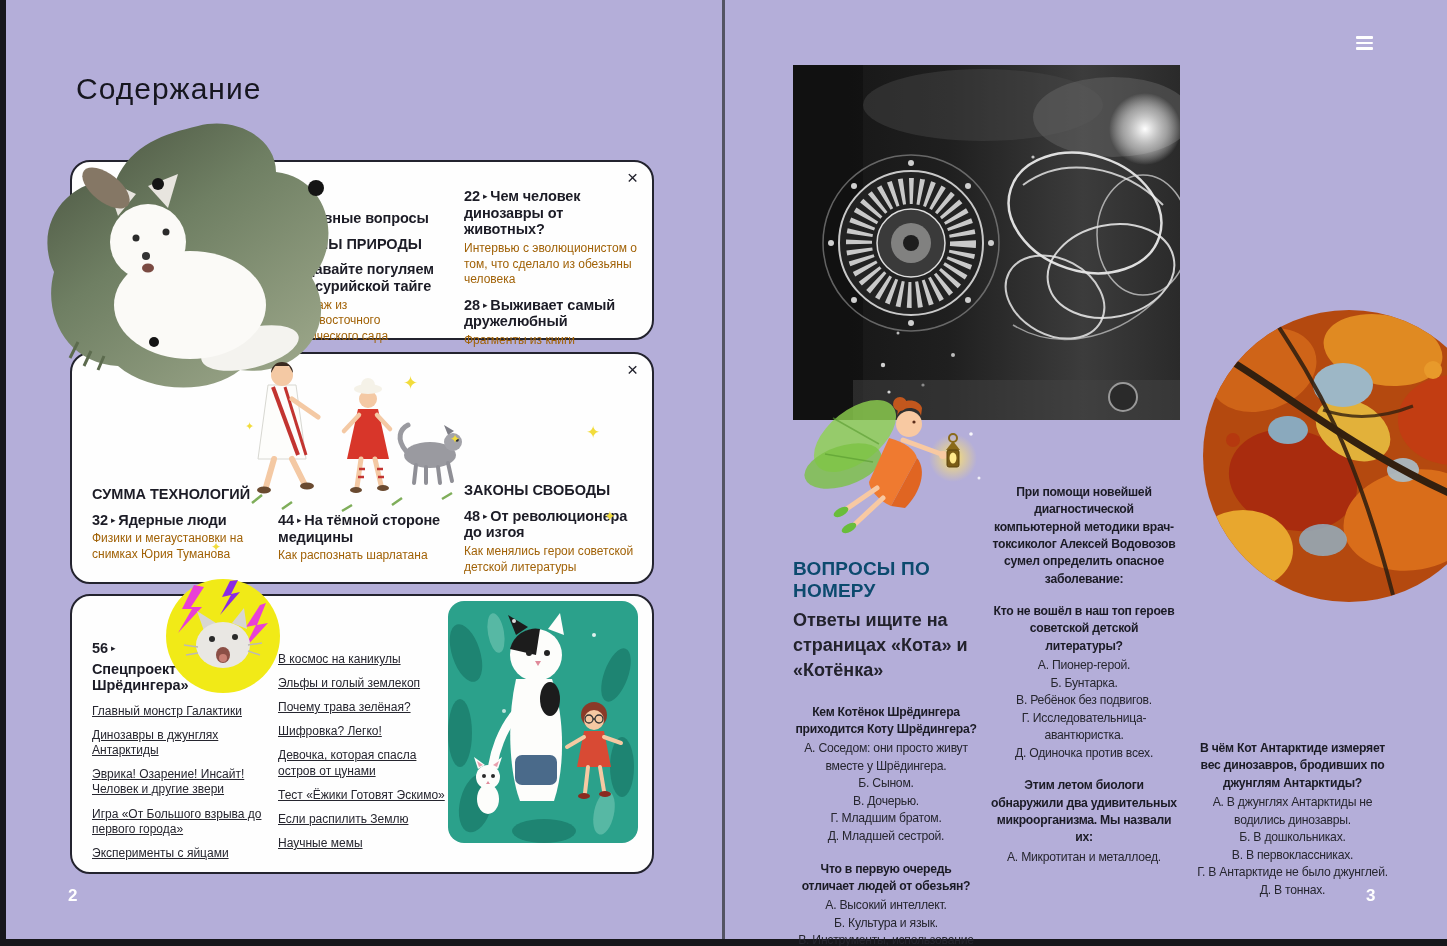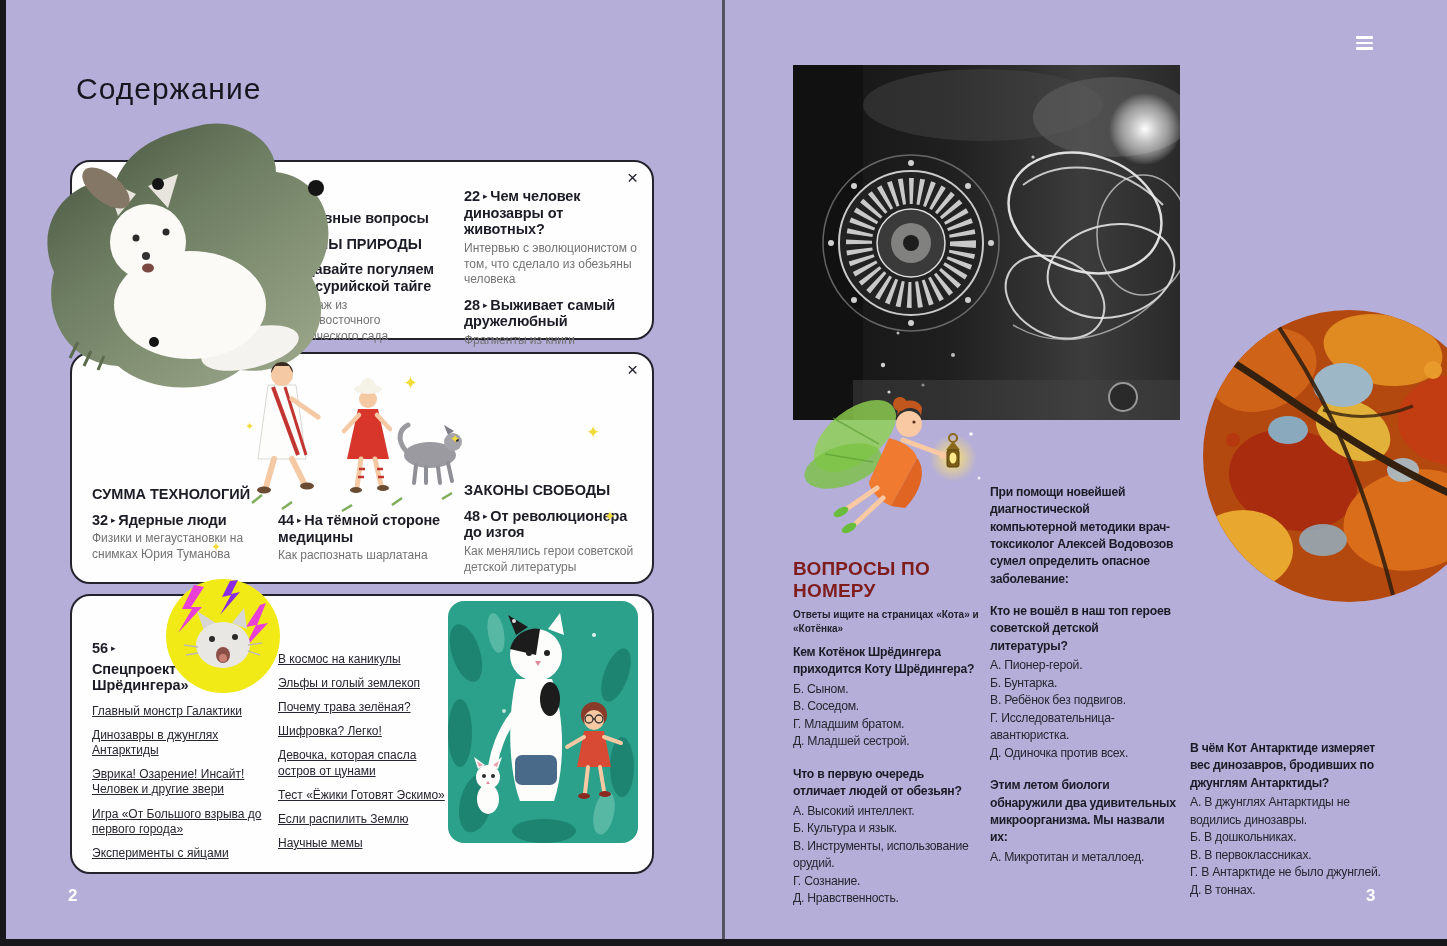--- a/index.html
+++ b/index.html
@@ -13,30 +13,30 @@
   
   .toc-title{left:76px;top:72px;font-size:30px;letter-spacing:1px;color:#16161f;}
   .card{position:absolute;left:70px;width:580px;background:#fefefe;border:2px solid #23232e;border-radius:20px;z-index:1;}
   .card1{top:160px;height:176px;}
   .card2{top:352px;height:228px;}
   .card3{top:594px;height:276px;}
   .close-btn{position:absolute;top:6px;right:14px;font-size:19px;line-height:1;color:#23232e;cursor:pointer;}
   .col{position:absolute;}
   .t{font-weight:bold;font-size:14.5px;line-height:1.15;letter-spacing:-0.1px;color:#1c1c26;}
   .blt{font-size:9px;margin:0 3px;position:relative;top:-2px;}
-  .sub{font-size:12px;line-height:1.3;color:#737373;margin-top:3px;}
+  .sub{font-size:12px;line-height:1.3;color:#a16207;margin-top:3px;}
   .entry{margin-bottom:9px;}
   .cat{font-weight:bold;font-size:14.5px;line-height:1.15;margin-bottom:9px;color:#1c1c26;}
   .list-item{font-size:12px;line-height:1.26;margin-bottom:9px;color:#26262f;text-decoration:underline;}
   .star{position:absolute;color:#f2dc3c;z-index:4;}
   .pagenum{color:#ffffff;font-size:17px;font-weight:bold;}
   
-  .quiz-heading{font-size:19px;font-weight:bold;letter-spacing:.2px;color:#7f1d1d;}
-  .quiz-sub{font-size:10px;font-weight:bold;line-height:1.4;margin-top:6px;margin-bottom:8px;color:#23232d;}
-  .q{margin-bottom:15px;}
+  .quiz-heading{font-size:19px;font-weight:bold;letter-spacing:.2px;color:#0c4a6e;}
+  .quiz-sub{font-size:18px;font-weight:bold;line-height:1.4;margin-top:6px;margin-bottom:20px;color:#23232d;}
+  .q{margin-bottom:15px;text-align:center;}
   .qt{font-weight:bold;font-size:12.2px;line-height:1.42;letter-spacing:-0.25px;margin-bottom:2px;color:#1b1b25;}
   .ans{font-size:12.2px;line-height:1.44;letter-spacing:-0.25px;color:#26262f;}
   
   .menu{left:1356px;top:36px;width:17px;cursor:pointer;z-index:5;}
   .menu i{display:block;height:2.5px;background:#fff;margin:0 0 3px 0;border-radius:1px;}
   
   .art{z-index:3;}
   .autumn{left:1203px;top:310px;width:292px;height:292px;border-radius:50%;overflow:hidden;}
 </style>
 </head>
@@ -383,22 +383,23 @@
       <circle cx="255" cy="250" r="8" fill="#e8a72e"></circle>
     </svg>
   </div>
 
   <div class="abs" style="left:793px;top:558px;width:186px;">
     <div class="quiz-heading">ВОПРОСЫ ПО НОМЕРУ</div>
     <div class="quiz-sub">Ответы ищите на страницах «Кота» и «Котёнка»</div>
     <div class="q">
       <div class="qt">Кем Котёнок Шрёдингера приходится Коту Шрёдингера?</div>
       <div>
+          <div class="ans">А. Соседом: они просто живут вместе у Шрёдингера.</div>
           <div class="ans">Б. Сыном.</div>
-          <div class="ans">В. Соседом.</div>
+          <div class="ans">В. Дочерью.</div>
           <div class="ans">Г. Младшим братом.</div>
           <div class="ans">Д. Младшей сестрой.</div>
         </div>
     </div>
     <div class="q">
       <div class="qt">Что в первую очередь отличает людей от обезьян?</div>
       <div>
           <div class="ans">А. Высокий интеллект.</div>
           <div class="ans">Б. Культура и язык.</div>
           <div class="ans">В. Инструменты, использование орудий.</div>

